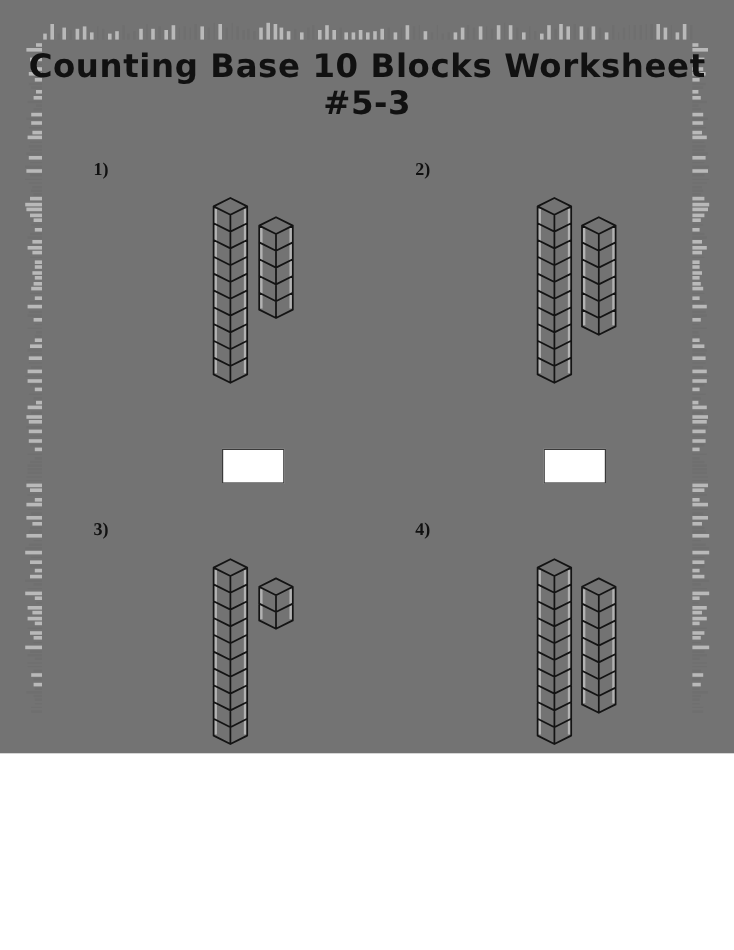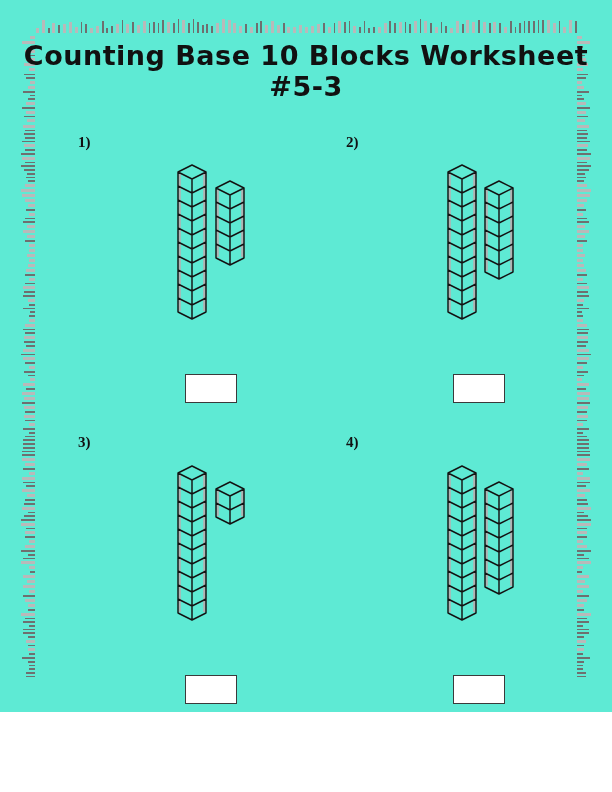--- a/index.html
+++ b/index.html
@@ -1,17 +1,17 @@
 <!DOCTYPE html>
 <html><head>
 <meta charset="utf-8">
 <style>
   html,body{margin:0;padding:0;background:#fff;}
   .page{
-    position:relative;width:612px;height:712px;background:#5eead4;overflow:hidden;
+    position:relative;width:612px;height:628px;background:#737373;overflow:hidden;
     font-family:"Liberation Sans", sans-serif;color:#1b1b1b;
   }
   
   .ticks{position:absolute;display:flex;justify-content:space-between;}
   .ticks i{display:block;flex:0 0 auto;}
   #tick-top   {left:36px;right:35px;top:20px;height:13px;align-items:flex-end;}
   #tick-bottom{left:36px;right:35px;top:758px;height:13px;align-items:flex-start;}
   #tick-left  {top:36px;bottom:34px;left:20px;width:15px;flex-direction:column;align-items:flex-end;}
   #tick-right {top:36px;bottom:34px;right:20px;width:15px;flex-direction:column;align-items:flex-start;}
 

